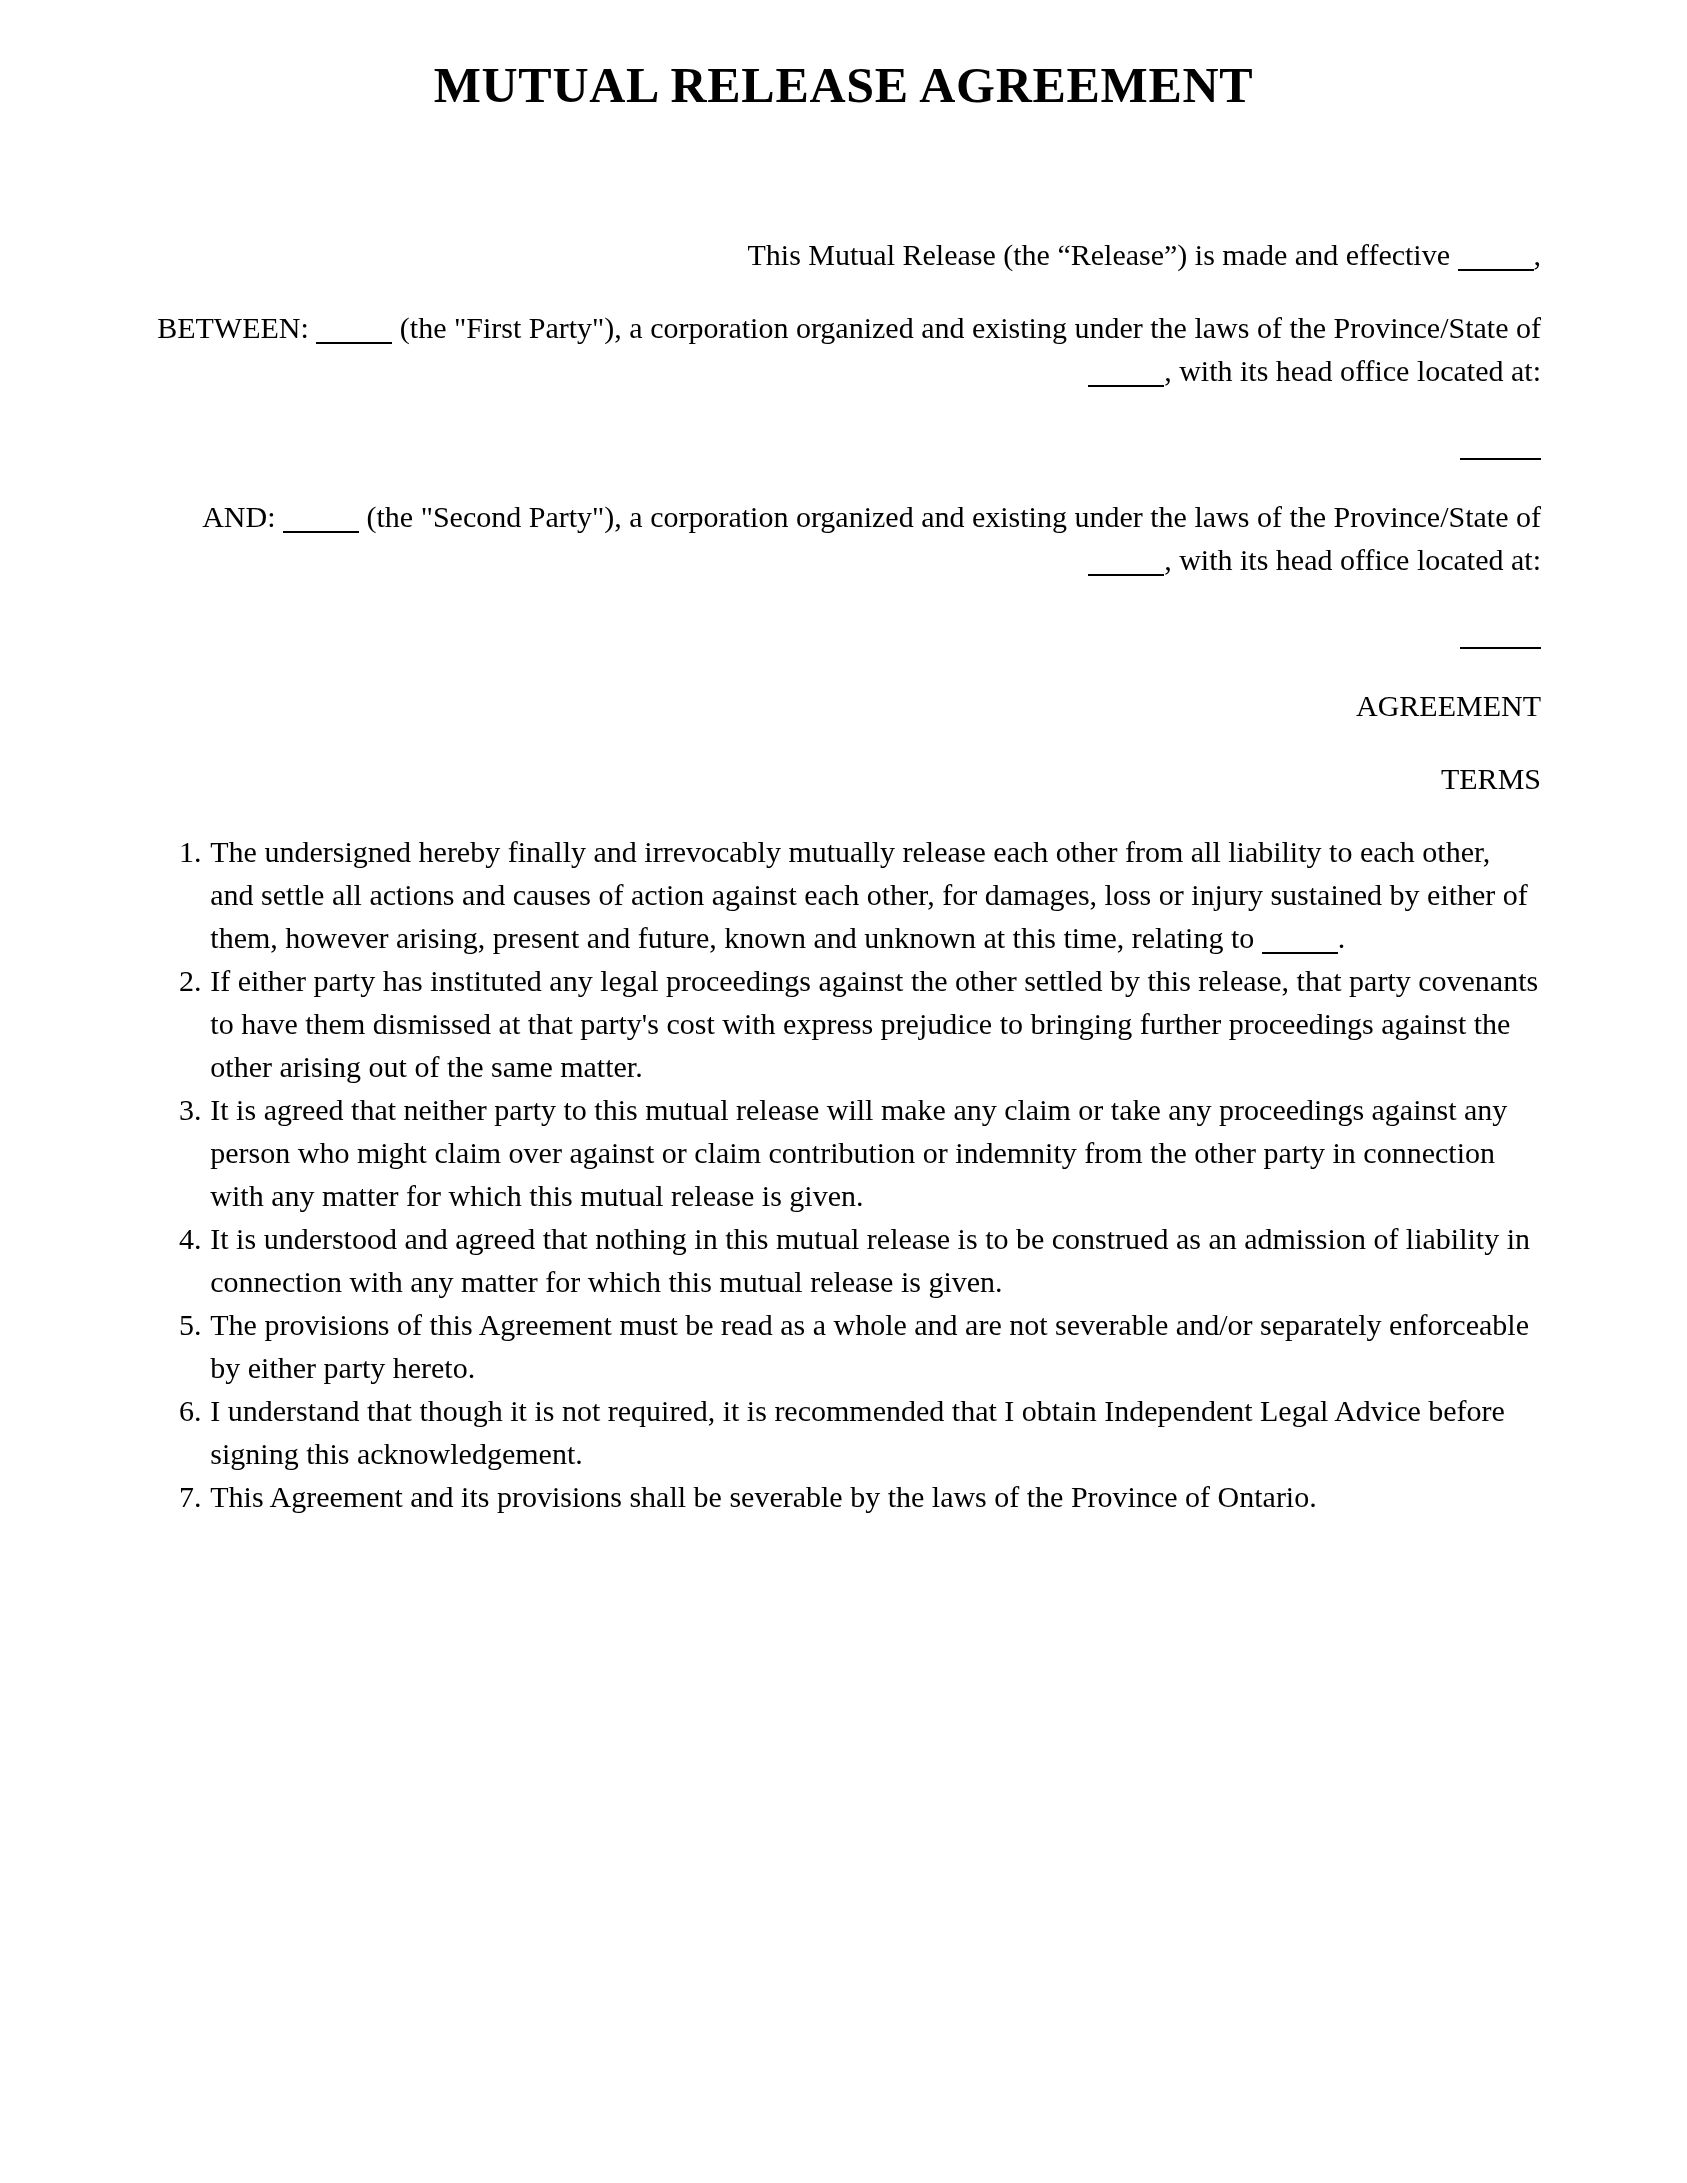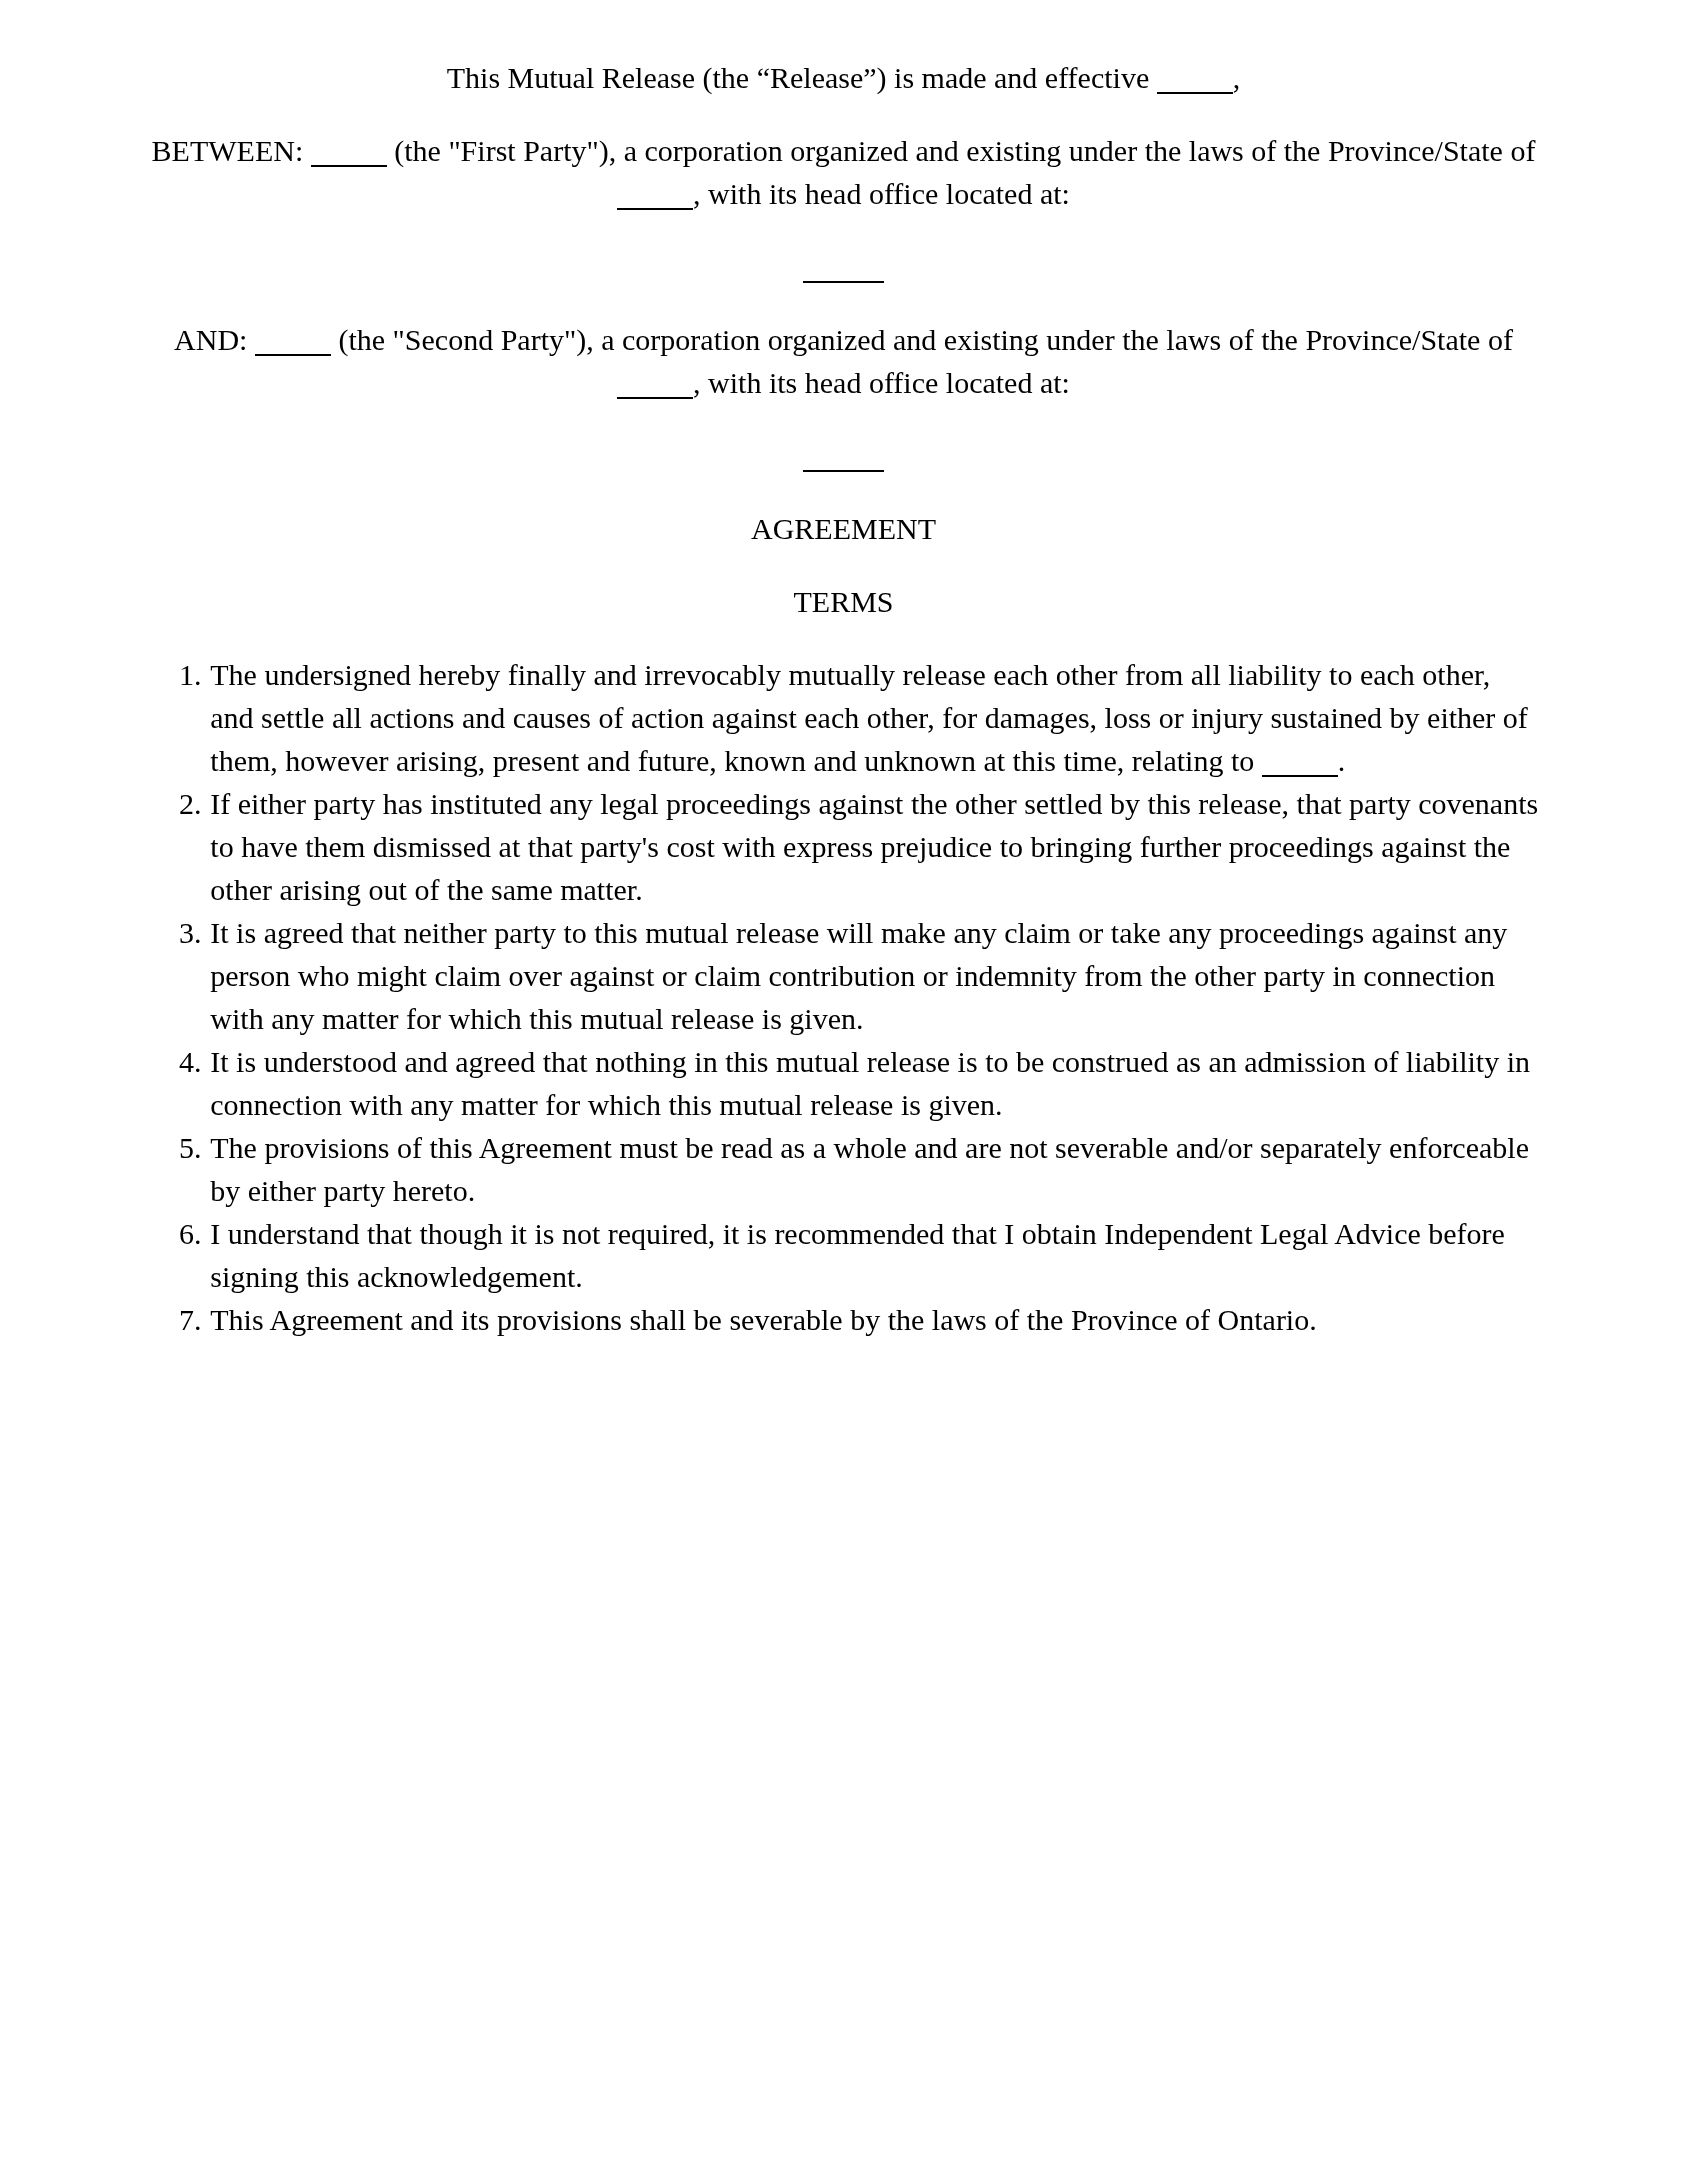--- a/index.html
+++ b/index.html
@@ -27,21 +27,21 @@
   h1.doc-title {
     font-size: 50px;
     line-height: 58px;
     font-weight: bold;
     text-align: center;
     margin: 0 0 119px 0;
     letter-spacing: 0.7px;
   }
   p {
     margin: 0 0 30px 0;
-    text-align: center;
+    text-align: right;
   }
   .bold { font-weight: normal; }
   .blank {
     display: inline-block;
     width: 76px;
     height: 0;
     border-bottom: 2.6px solid #000000;
     position: relative;
     top: 6px;
   }
@@ -58,20 +58,21 @@
   ol.terms-list li {
     margin: 0;
     padding-left: 1.3px;
   }
 </style>
 </head>
 <body>
 
 <div class="page">
 
+  <h1 class="doc-title">MUTUAL RELEASE AGREEMENT</h1>
 
   <p><span>This Mutual Release (the “Release”) is made and effective</span> <span class="blank"></span><span>,</span></p>
 
   <p><span class="bold">BETWEEN:</span> <span class="blank"></span> <span>(the "First Party"), a corporation organized and existing under the laws of the Province/State of</span> <span class="blank"></span><span>, with its head office located at:</span></p>
 
   <p class="address-blank"><span class="blank blank-standalone"></span></p>
 
   <p><span class="bold">AND:</span> <span class="blank"></span> <span>(the "Second Party"), a corporation organized and existing under the laws of the Province/State of</span> <span class="blank"></span><span>, with its head office located at:</span></p>
 
   <p class="address-blank"><span class="blank blank-standalone"></span></p>

